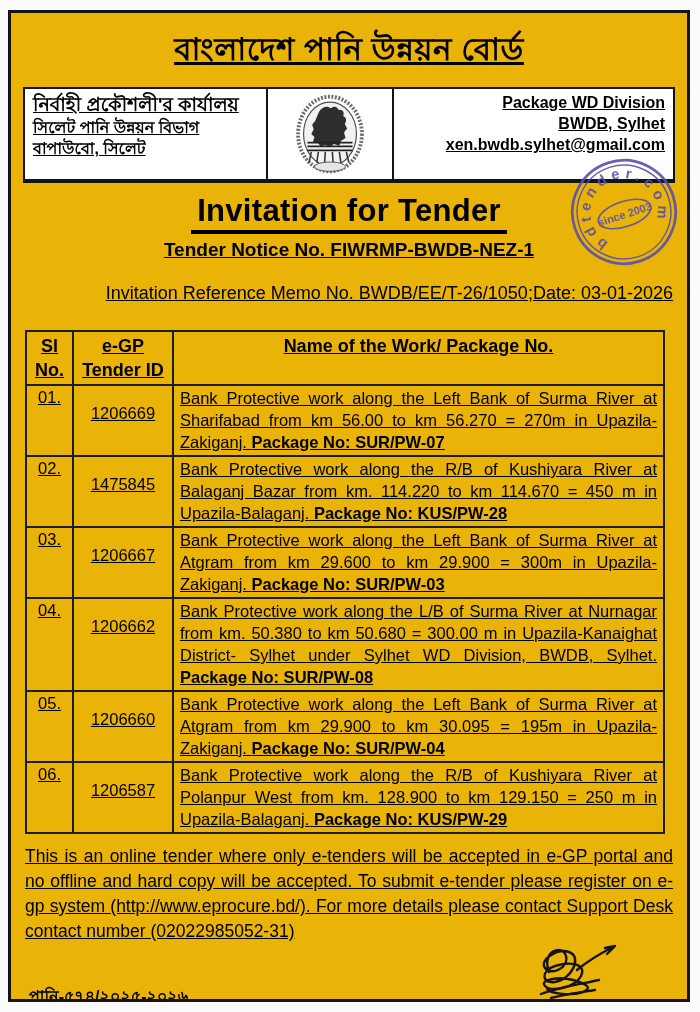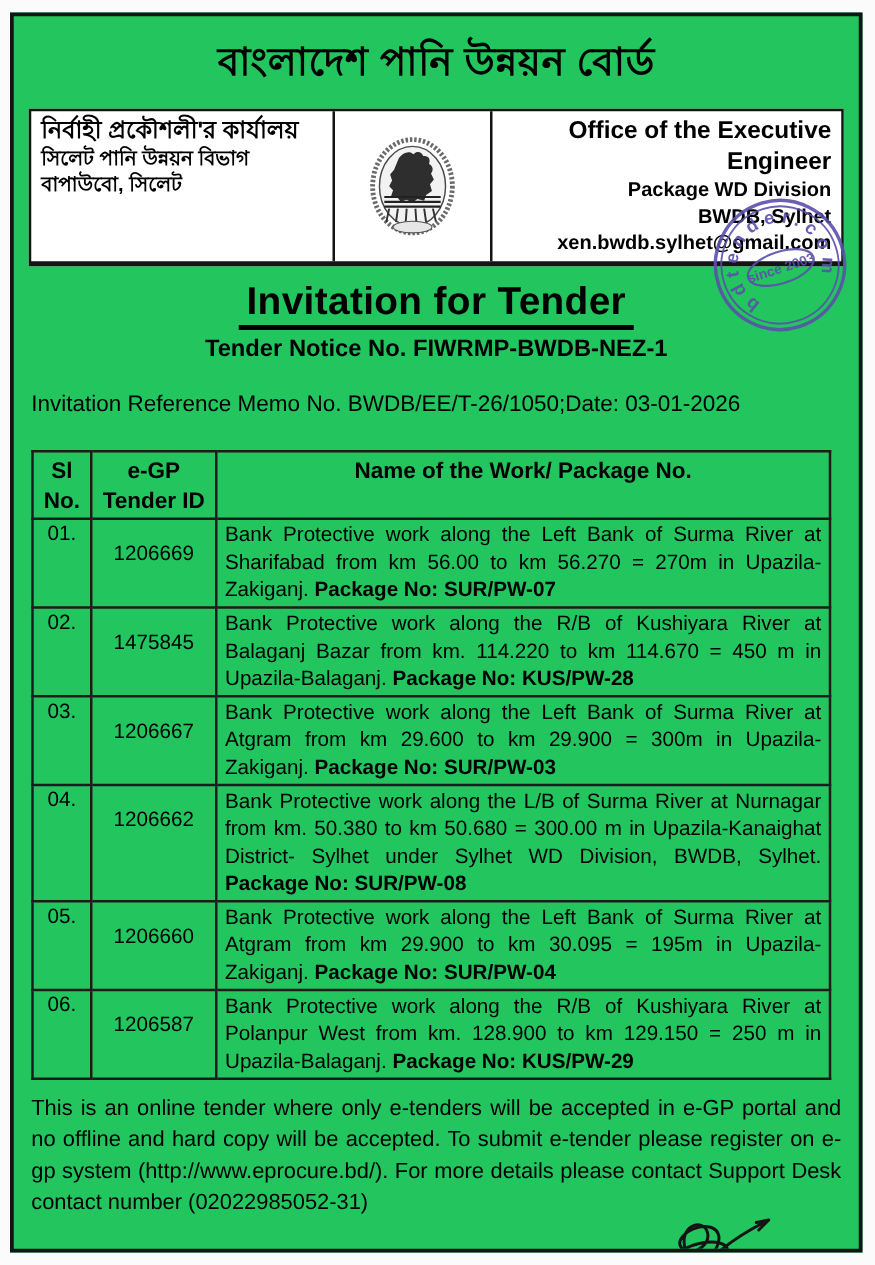--- a/index.html
+++ b/index.html
@@ -2,23 +2,24 @@
 <html><head>
 <meta charset="utf-8">
 <style>
   * { box-sizing: border-box; margin: 0; padding: 0; }
   html, body { width: 700px; background: #fbfbfb; font-family: "Liberation Sans", sans-serif; color: #000; }
   body { position: relative; height: 1012px; }
 
   .page {
     position: absolute; left: 8px; top: 10px;
     width: 682px; height: 992px;
-    background: #22c55e;
+    background: #eab308;
     border: 3px solid #141414;
     overflow: hidden;
+    text-decoration: underline;
   }
 
   .bn { font-family: "Liberation Sans", sans-serif; }
 
   .main-title {
     text-align: center;
     font-size: 31px;
     font-weight: bold;
     margin-top: 12px;
     letter-spacing: 0.5px;
@@ -63,21 +64,21 @@
   }
   .subheading {
     text-align: center;
     font-size: 19px;
     font-weight: bold;
     margin-top: 5px;
   }
 
   .ref-row {
     display: flex;
-    justify-content: flex-start;
+    justify-content: flex-end;
     margin: 22px 14px 0 14px;
     font-size: 18px;
   }
 
   table.tender {
     width: 640px;
     margin: 26px 14px 0 14px;
     border-collapse: collapse;
   }
   table.tender th, table.tender td {
@@ -141,21 +142,20 @@
       <svg width="84" height="86" viewBox="0 0 108 110">
         <ellipse cx="54" cy="55" rx="41" ry="48" fill="none" stroke="#6a6a6a" stroke-width="5" stroke-dasharray="2.5 2"></ellipse>
         <ellipse cx="54" cy="55" rx="34" ry="41" fill="#f2f2f2" stroke="#4a4a4a" stroke-width="1.5"></ellipse>
         <path d="M40,26 c4,-6 11,-8 15,-4 c4,-4 9,-2 10,2 c5,-1 8,3 6,8 c4,2 5,6 2,10 l3,6 -4,5 2,7 -6,4 -2,6 -7,-2 -5,4 -6,-3 -6,2 -4,-5 -6,-1 2,-6 -4,-4 3,-6 -2,-6 4,-5 z" fill="#2e2e2e"></path>
         <path d="M25,66 H83 M25,71 H83 M25,76 H83" stroke="#222" stroke-width="2.2" fill="none"></path>
         <path d="M30,78 l-3,14 M39,78 l-2,14 M48,78 l-1,14 M57,78 l1,14 M66,78 l2,14 M75,78 l3,13" stroke="#333" stroke-width="2" fill="none"></path>
         <ellipse cx="54" cy="97" rx="20" ry="6" fill="#e6e6e6" stroke="#555" stroke-width="1.2"></ellipse>
       </svg>
     </div>
     <div class="header-right">
-      <div class="l1">Office of the Executive Engineer</div>
       <div class="l2">Package WD Division</div>
       <div class="l3">BWDB, Sylhet</div>
       <div class="l4">xen.bwdb.sylhet@gmail.com</div>
     </div>
   </div>
 
   <div class="heading-wrap">
     <div class="heading">Invitation for Tender</div>
   </div>
   <div class="subheading">Tender Notice No. FIWRMP-BWDB-NEZ-1</div>

